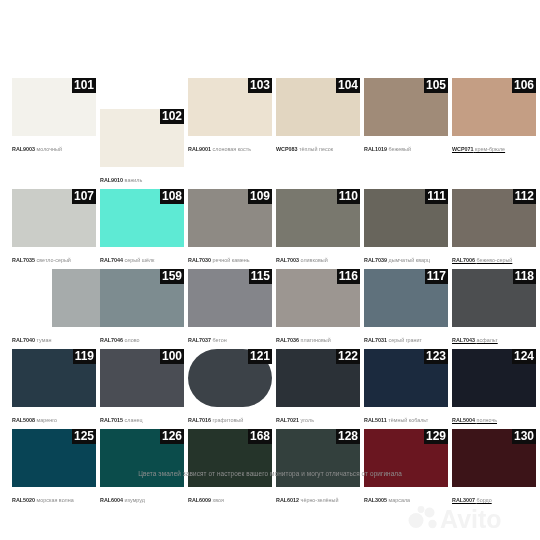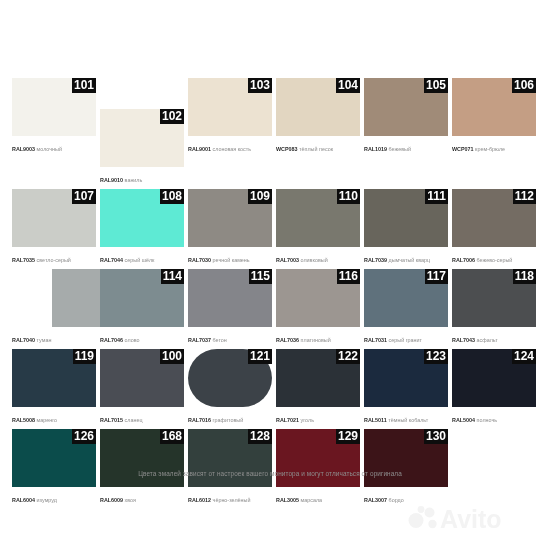--- a/index.html
+++ b/index.html
@@ -33,21 +33,21 @@
   .swatch-row {
     display: flex;
     width: 516px;
   }
 
   .cell {
     width: 84px;
     margin-right: 4px;
     position: relative;
   }
-  .cell:last-child { margin-right: 13px; }
+  .cell:last-child { margin-right: 13px; text-decoration: underline; }
 
   .chip {
     position: relative;
     width: 84px;
     height: 58px;
     box-sizing: border-box;
   }
 
   .badge {
     position: absolute;
@@ -191,21 +191,21 @@
       </div>
       <div class="swatch-row">
         <div class="cell">
           <div class="chip" style="background: rgb(166, 171, 171); margin-left: 40px;">
             <div class="badge" style="background: rgb(13, 13, 13); color: rgb(255, 255, 255);">113</div>
           </div>
           <div class="caption"><span class="code">RAL7040</span> <span class="nm">туман</span></div>
         </div>
         <div class="cell">
           <div class="chip" style="background: rgb(125, 140, 144);">
-            <div class="badge" style="background: rgb(13, 13, 13); color: rgb(255, 255, 255);">114</div>
+            <div class="badge" style="background: rgb(13, 13, 13); color: rgb(255, 255, 255);">159</div>
           </div>
           <div class="caption"><span class="code">RAL7046</span> <span class="nm">олово</span></div>
         </div>
         <div class="cell">
           <div class="chip" style="background: rgb(132, 133, 138);">
             <div class="badge" style="background: rgb(13, 13, 13); color: rgb(255, 255, 255);">115</div>
           </div>
           <div class="caption"><span class="code">RAL7037</span> <span class="nm">бетон</span></div>
         </div>
         <div class="cell">
@@ -259,20 +259,26 @@
           <div class="caption"><span class="code">RAL5011</span> <span class="nm">тёмный кобальт</span></div>
         </div>
         <div class="cell">
           <div class="chip" style="background: rgb(24, 28, 39);">
             <div class="badge" style="background: rgb(13, 13, 13); color: rgb(255, 255, 255);">124</div>
           </div>
           <div class="caption"><span class="code">RAL5004</span> <span class="nm">полночь</span></div>
         </div>
       </div>
       <div class="swatch-row">
+        <div class="cell">
+          <div class="chip" style="background: rgb(8, 68, 85);">
+            <div class="badge" style="background: rgb(13, 13, 13); color: rgb(255, 255, 255);">125</div>
+          </div>
+          <div class="caption"><span class="code">RAL5020</span> <span class="nm">морская волна</span></div>
+        </div>
         <div class="cell">
           <div class="chip" style="background: rgb(11, 76, 75);">
             <div class="badge" style="background: rgb(13, 13, 13); color: rgb(255, 255, 255);">126</div>
           </div>
           <div class="caption"><span class="code">RAL6004</span> <span class="nm">изумруд</span></div>
         </div>
         <div class="cell">
           <div class="chip" style="background: rgb(37, 52, 42);">
             <div class="badge" style="background: rgb(13, 13, 13); color: rgb(255, 255, 255);">168</div>
           </div>

